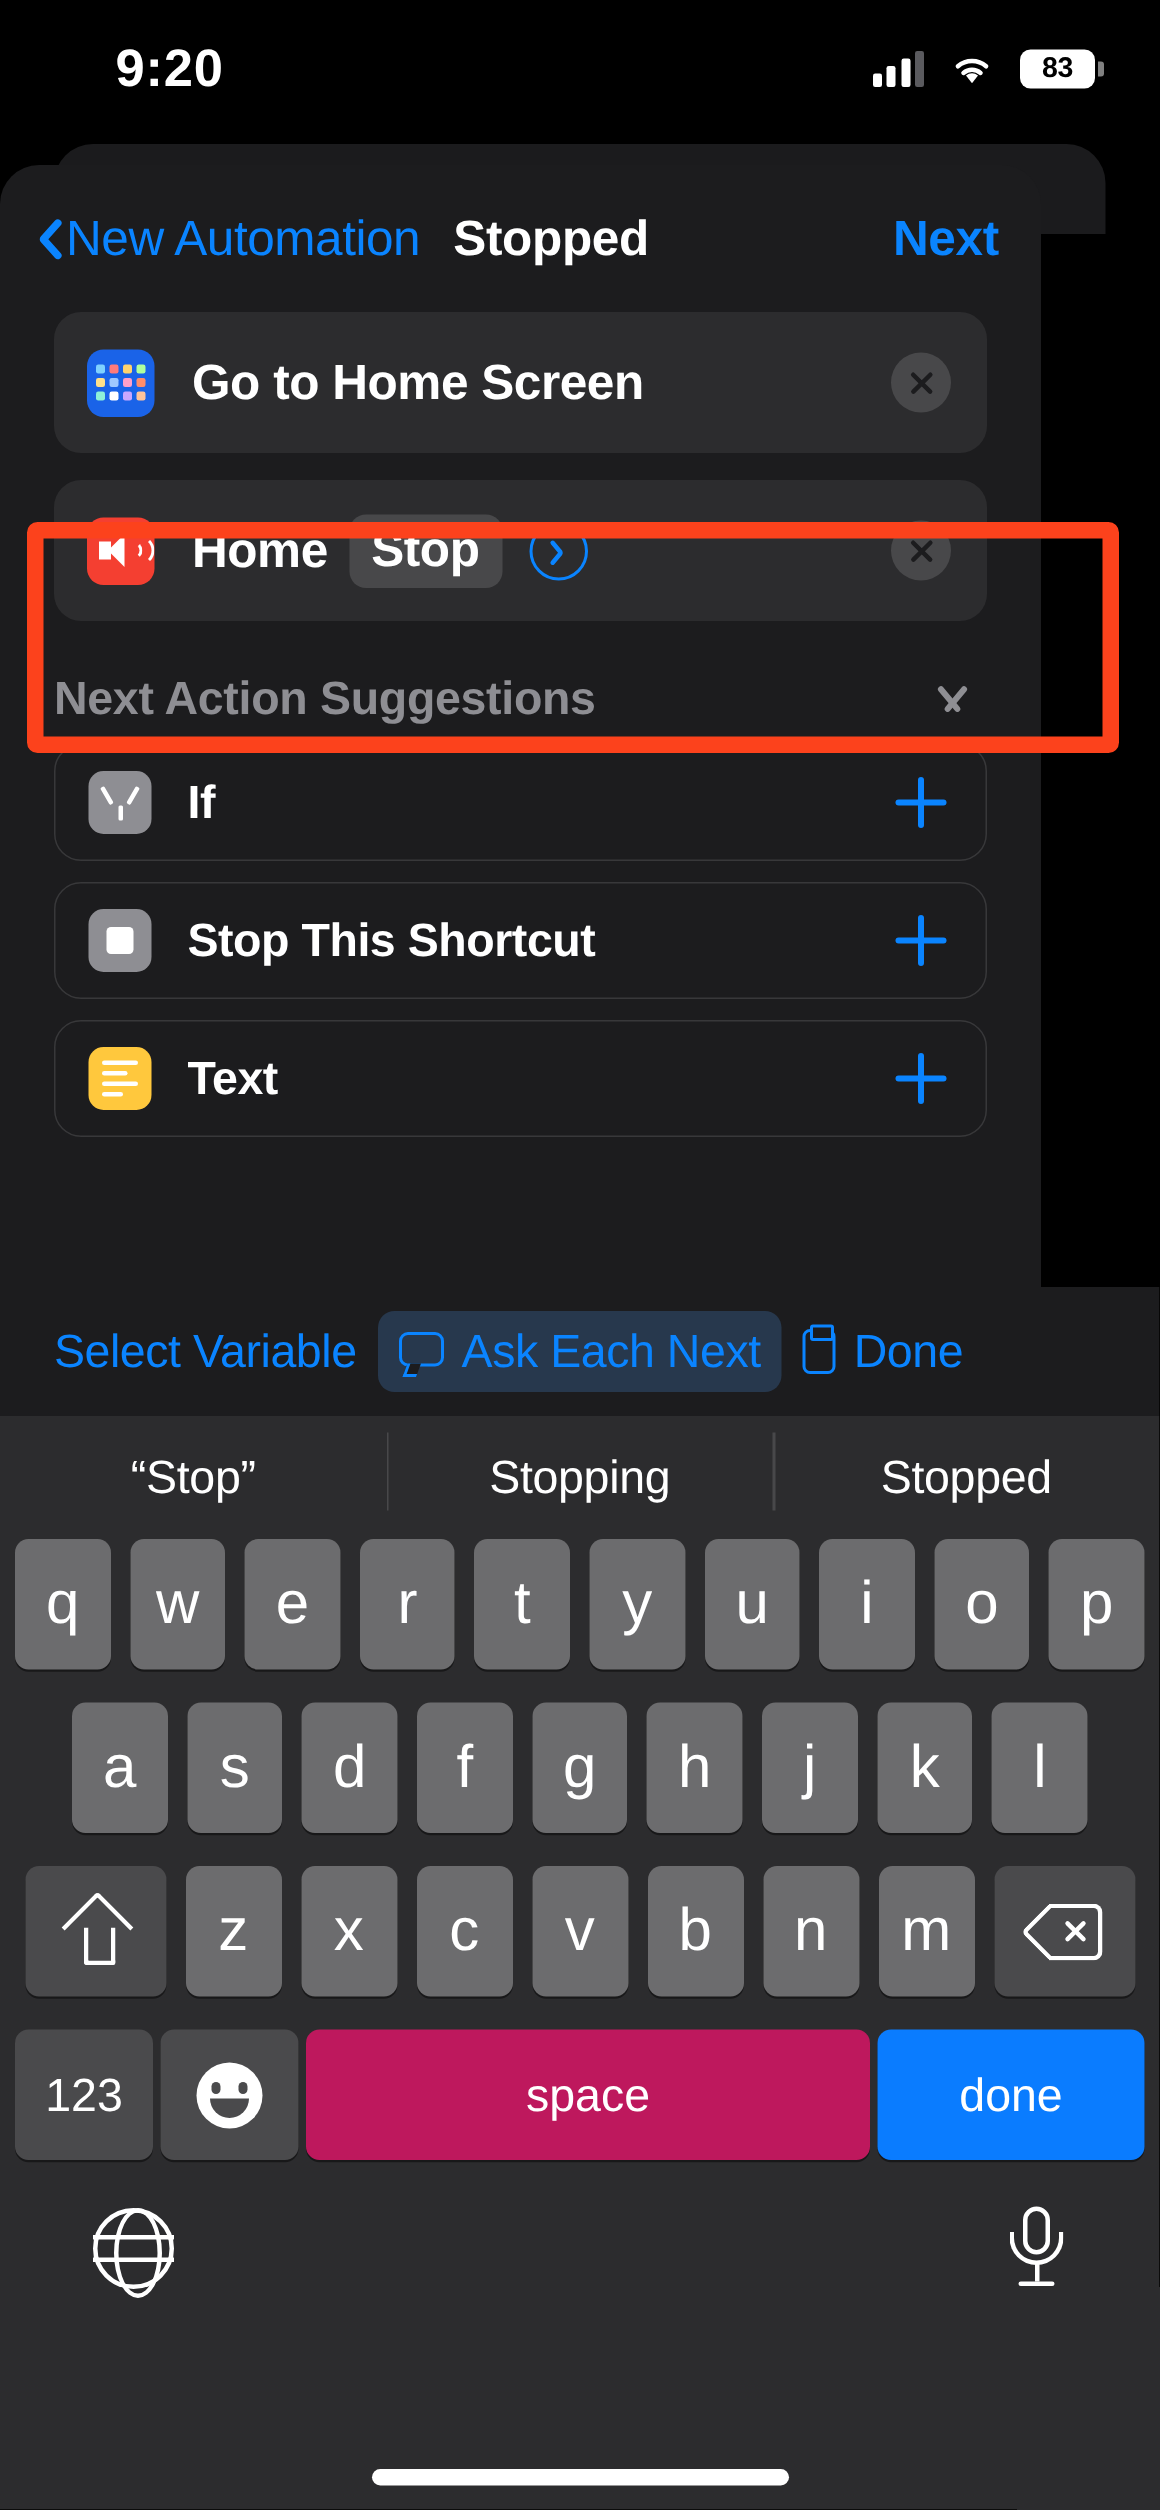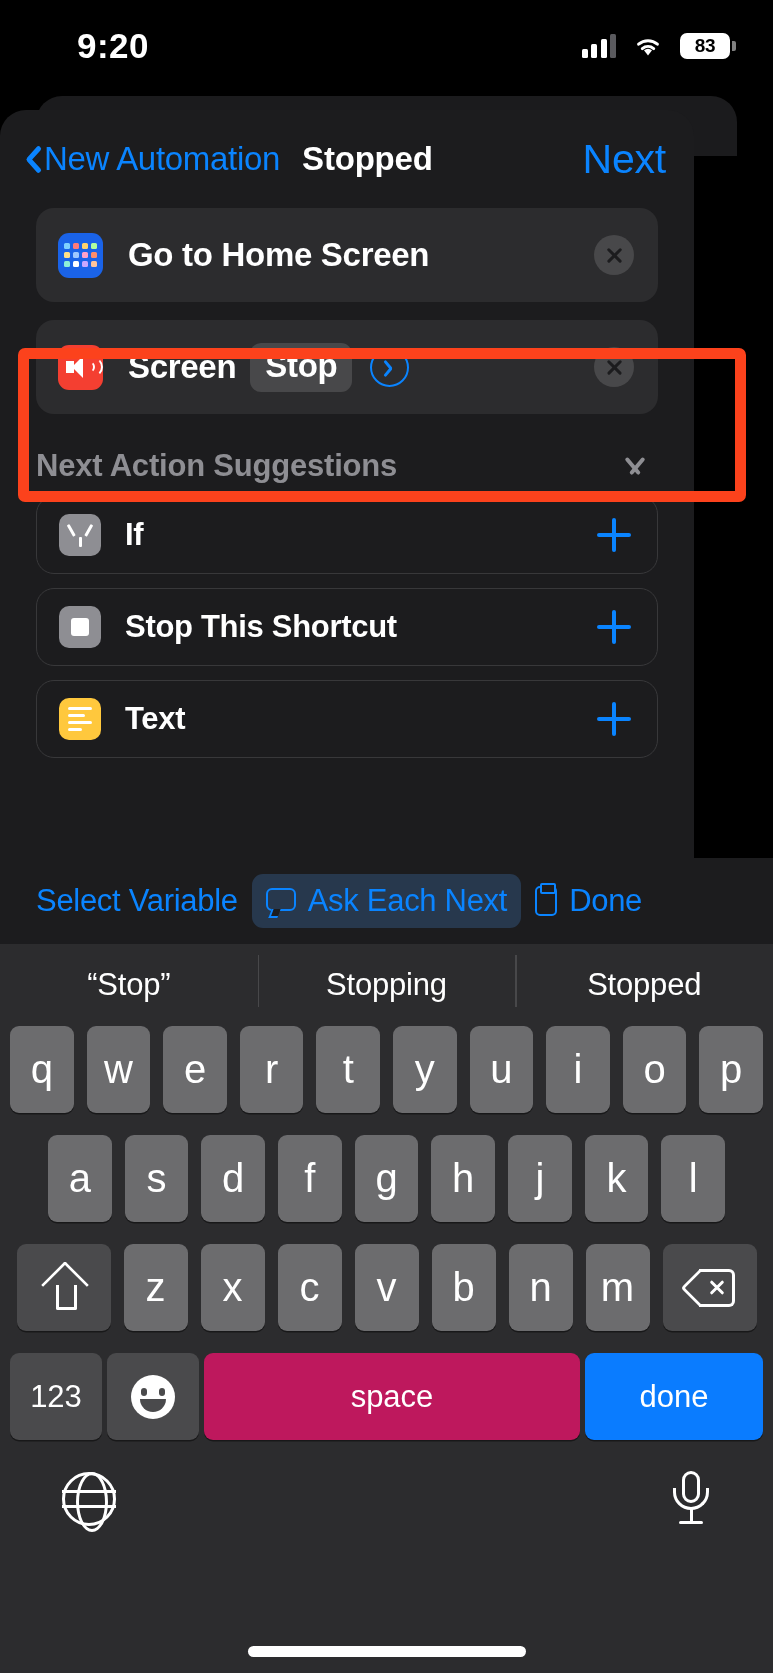--- a/index.html
+++ b/index.html
@@ -53,21 +53,21 @@
   .nav-back { display:flex; align-items:center; gap:6px; cursor:pointer; }
   .chev-left { width:20px; height:34px; position:relative; }
   .chev-left::before, .chev-left::after {
     content:""; position:absolute; left:7px; width:5px; height:19px;
     background:#0a84ff; border-radius:3px;
   }
   .chev-left::before { top:0; transform:rotate(42deg); transform-origin:bottom center; }
   .chev-left::after { top:16px; transform:rotate(-42deg); transform-origin:top center; }
   .nav-back-label { color:#0a84ff; font-size:33px; letter-spacing:-.3px; }
   .nav-title { font-size:33px; font-weight:700; margin-left:22px; letter-spacing:-.2px; }
-  .nav-next { color:#0a84ff; font-size:41px; margin-left:auto; cursor:pointer; letter-spacing:-.2px; }
+  .nav-next { color:#0a84ff; font-size:33px; margin-left:auto; cursor:pointer; letter-spacing:-.2px;font-weight:bold; }
 
   
   .actions { padding:0 36px; }
   .action-row {
     height:94px; background:#2c2c2e; border-radius:18px;
     display:flex; align-items:center; padding:0 24px 0 22px;
     margin-bottom:18px; position:relative;
   }
   .app-icon {
     width:45px; height:45px; border-radius:11px; flex:0 0 45px;
@@ -347,21 +347,21 @@
 
     <div class="action-row">
       <span class="app-icon icon-speak">
         <span class="spk">
           <span class="spk-body"></span>
           <span class="spk-cone"></span>
           <span class="spk-wave spk-w1"></span>
           <span class="spk-wave spk-w2"></span>
         </span>
       </span>
-      <span class="action-label">Screen</span>
+      <span class="action-label">Home</span>
       <span class="token">Stop</span>
       <span class="chev-circle"></span>
       <span class="x-btn"></span>
     </div>
   </div>
 
   <div class="sugg-header">
     <span class="sugg-title">Next Action Suggestions</span>
     <span class="chev-down"></span>
   </div>

